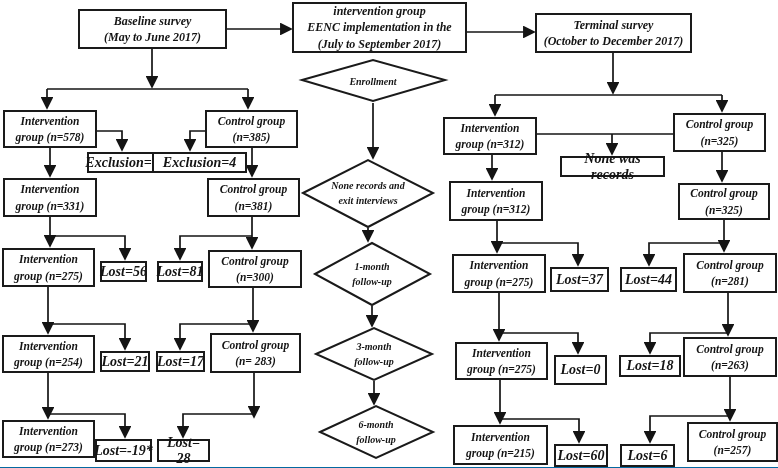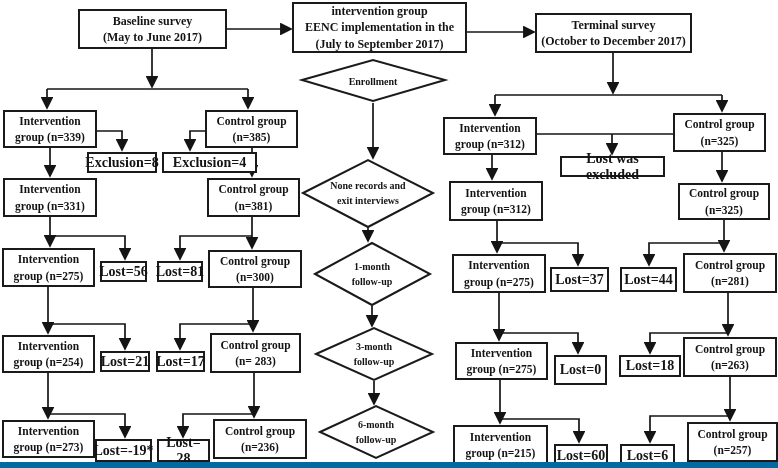--- a/index.html
+++ b/index.html
@@ -1,20 +1,21 @@
 <!DOCTYPE html>
 <html><head>
 <meta charset="utf-8">
 <style>
   * { margin:0; padding:0; box-sizing:border-box; }
   html,body { background:#ffffff; }
   #figure {
     position:relative; width:778px; height:468px; background:#ffffff;
     font-family:"Liberation Serif", serif; color:#141414; overflow:hidden;
-    border-bottom:6px solid #0369a1;
+    border-bottom:1px solid #0369a1;
+    font-style:italic;
   }
   .box {
     position:absolute; background:#ffffff; border:2px solid #1a1a1a;
     display:flex; flex-direction:column; align-items:center; justify-content:center;
     text-align:center; font-weight:700;
   }
   .grp   { font-size:11.5px; line-height:1.4; padding:0 2px; }
   .small { font-size:14px; line-height:1.1; }
   .topbox{ font-size:12px;   line-height:1.35; }
   .topbox span { display:block; }
@@ -134,54 +135,53 @@
   </div>
   <div class="dlabel" style="left:374px;top:354px">
     <span class="dline">3-month</span>
     <span class="dline">follow-up</span>
   </div>
   <div class="dlabel" style="left:376px;top:432px">
     <span class="dline">6-month</span>
     <span class="dline">follow-up</span>
   </div>
 
-  <div class="box grp" style="left:3px;top:110px;width:94px;height:38px">Intervention group (n=339)</div>
+  <div class="box grp" style="left:3px;top:110px;width:94px;height:38px">Intervention group (n=578)</div>
   <div class="box grp" style="left:3px;top:178px;width:94px;height:39px">Intervention group (n=331)</div>
   <div class="box grp" style="left:2px;top:248px;width:93px;height:39px">Intervention group (n=275)</div>
   <div class="box grp" style="left:2px;top:335px;width:93px;height:38px">Intervention group (n=254)</div>
   <div class="box grp" style="left:2px;top:420px;width:93px;height:38px">Intervention group (n=273)</div>
 
   <div class="box grp" style="left:205px;top:110px;width:93px;height:38px">Control group (n=385)</div>
   <div class="box grp" style="left:207px;top:178px;width:93px;height:39px">Control group (n=381)</div>
   <div class="box grp" style="left:208px;top:250px;width:94px;height:38px">Control group (n=300)</div>
   <div class="box grp" style="left:210px;top:333px;width:91px;height:40px">Control group (n= 283)</div>
-  <div class="box grp" style="left:213px;top:419px;width:94px;height:40px">Control group (n=236)</div>
 
   <div class="box small" style="left:87px;top:152px;width:70px;height:21px">Exclusion=8</div>
-  <div class="box small" style="left:162px;top:152px;width:95px;height:21px">Exclusion=4</div>
+  <div class="box small" style="left:152px;top:152px;width:95px;height:21px">Exclusion=4</div>
   <div class="box small" style="left:100px;top:261px;width:47px;height:21px">Lost=56</div>
   <div class="box small" style="left:100px;top:351px;width:50px;height:21px">Lost=21</div>
   <div class="box small" style="left:95px;top:439px;width:57px;height:23px">Lost=-19*</div>
   <div class="box small" style="left:157px;top:261px;width:46px;height:21px">Lost=81</div>
   <div class="box small" style="left:156px;top:351px;width:49px;height:21px">Lost=17</div>
   <div class="box small" style="left:157px;top:439px;width:53px;height:23px">Lost= 28</div>
 
   <div class="box grp" style="left:443px;top:117px;width:94px;height:38px">Intervention group (n=312)</div>
   <div class="box grp" style="left:449px;top:181px;width:94px;height:40px">Intervention group (n=312)</div>
   <div class="box grp" style="left:452px;top:254px;width:94px;height:39px">Intervention group (n=275)</div>
   <div class="box grp" style="left:455px;top:342px;width:93px;height:38px">Intervention group (n=275)</div>
   <div class="box grp" style="left:453px;top:425px;width:95px;height:40px">Intervention group (n=215)</div>
 
   <div class="box grp" style="left:673px;top:113px;width:93px;height:39px">Control group (n=325)</div>
   <div class="box grp" style="left:678px;top:183px;width:92px;height:37px">Control group (n=325)</div>
   <div class="box grp" style="left:683px;top:253px;width:94px;height:40px">Control group (n=281)</div>
   <div class="box grp" style="left:683px;top:337px;width:94px;height:40px">Control group (n=263)</div>
   <div class="box grp" style="left:687px;top:422px;width:91px;height:40px">Control group (n=257)</div>
 
-  <div class="box small" style="left:560px;top:156px;width:105px;height:21px">Lost was excluded</div>
+  <div class="box small" style="left:560px;top:156px;width:105px;height:21px">None was records</div>
   <div class="box small" style="left:550px;top:267px;width:59px;height:25px">Lost=37</div>
   <div class="box small" style="left:554px;top:355px;width:53px;height:30px">Lost=0</div>
   <div class="box small" style="left:554px;top:444px;width:54px;height:23px">Lost=60</div>
   <div class="box small" style="left:620px;top:267px;width:57px;height:25px">Lost=44</div>
   <div class="box small" style="left:619px;top:355px;width:62px;height:22px">Lost=18</div>
   <div class="box small" style="left:620px;top:444px;width:55px;height:23px">Lost=6</div>
 
 </div>
 
 </body></html>

